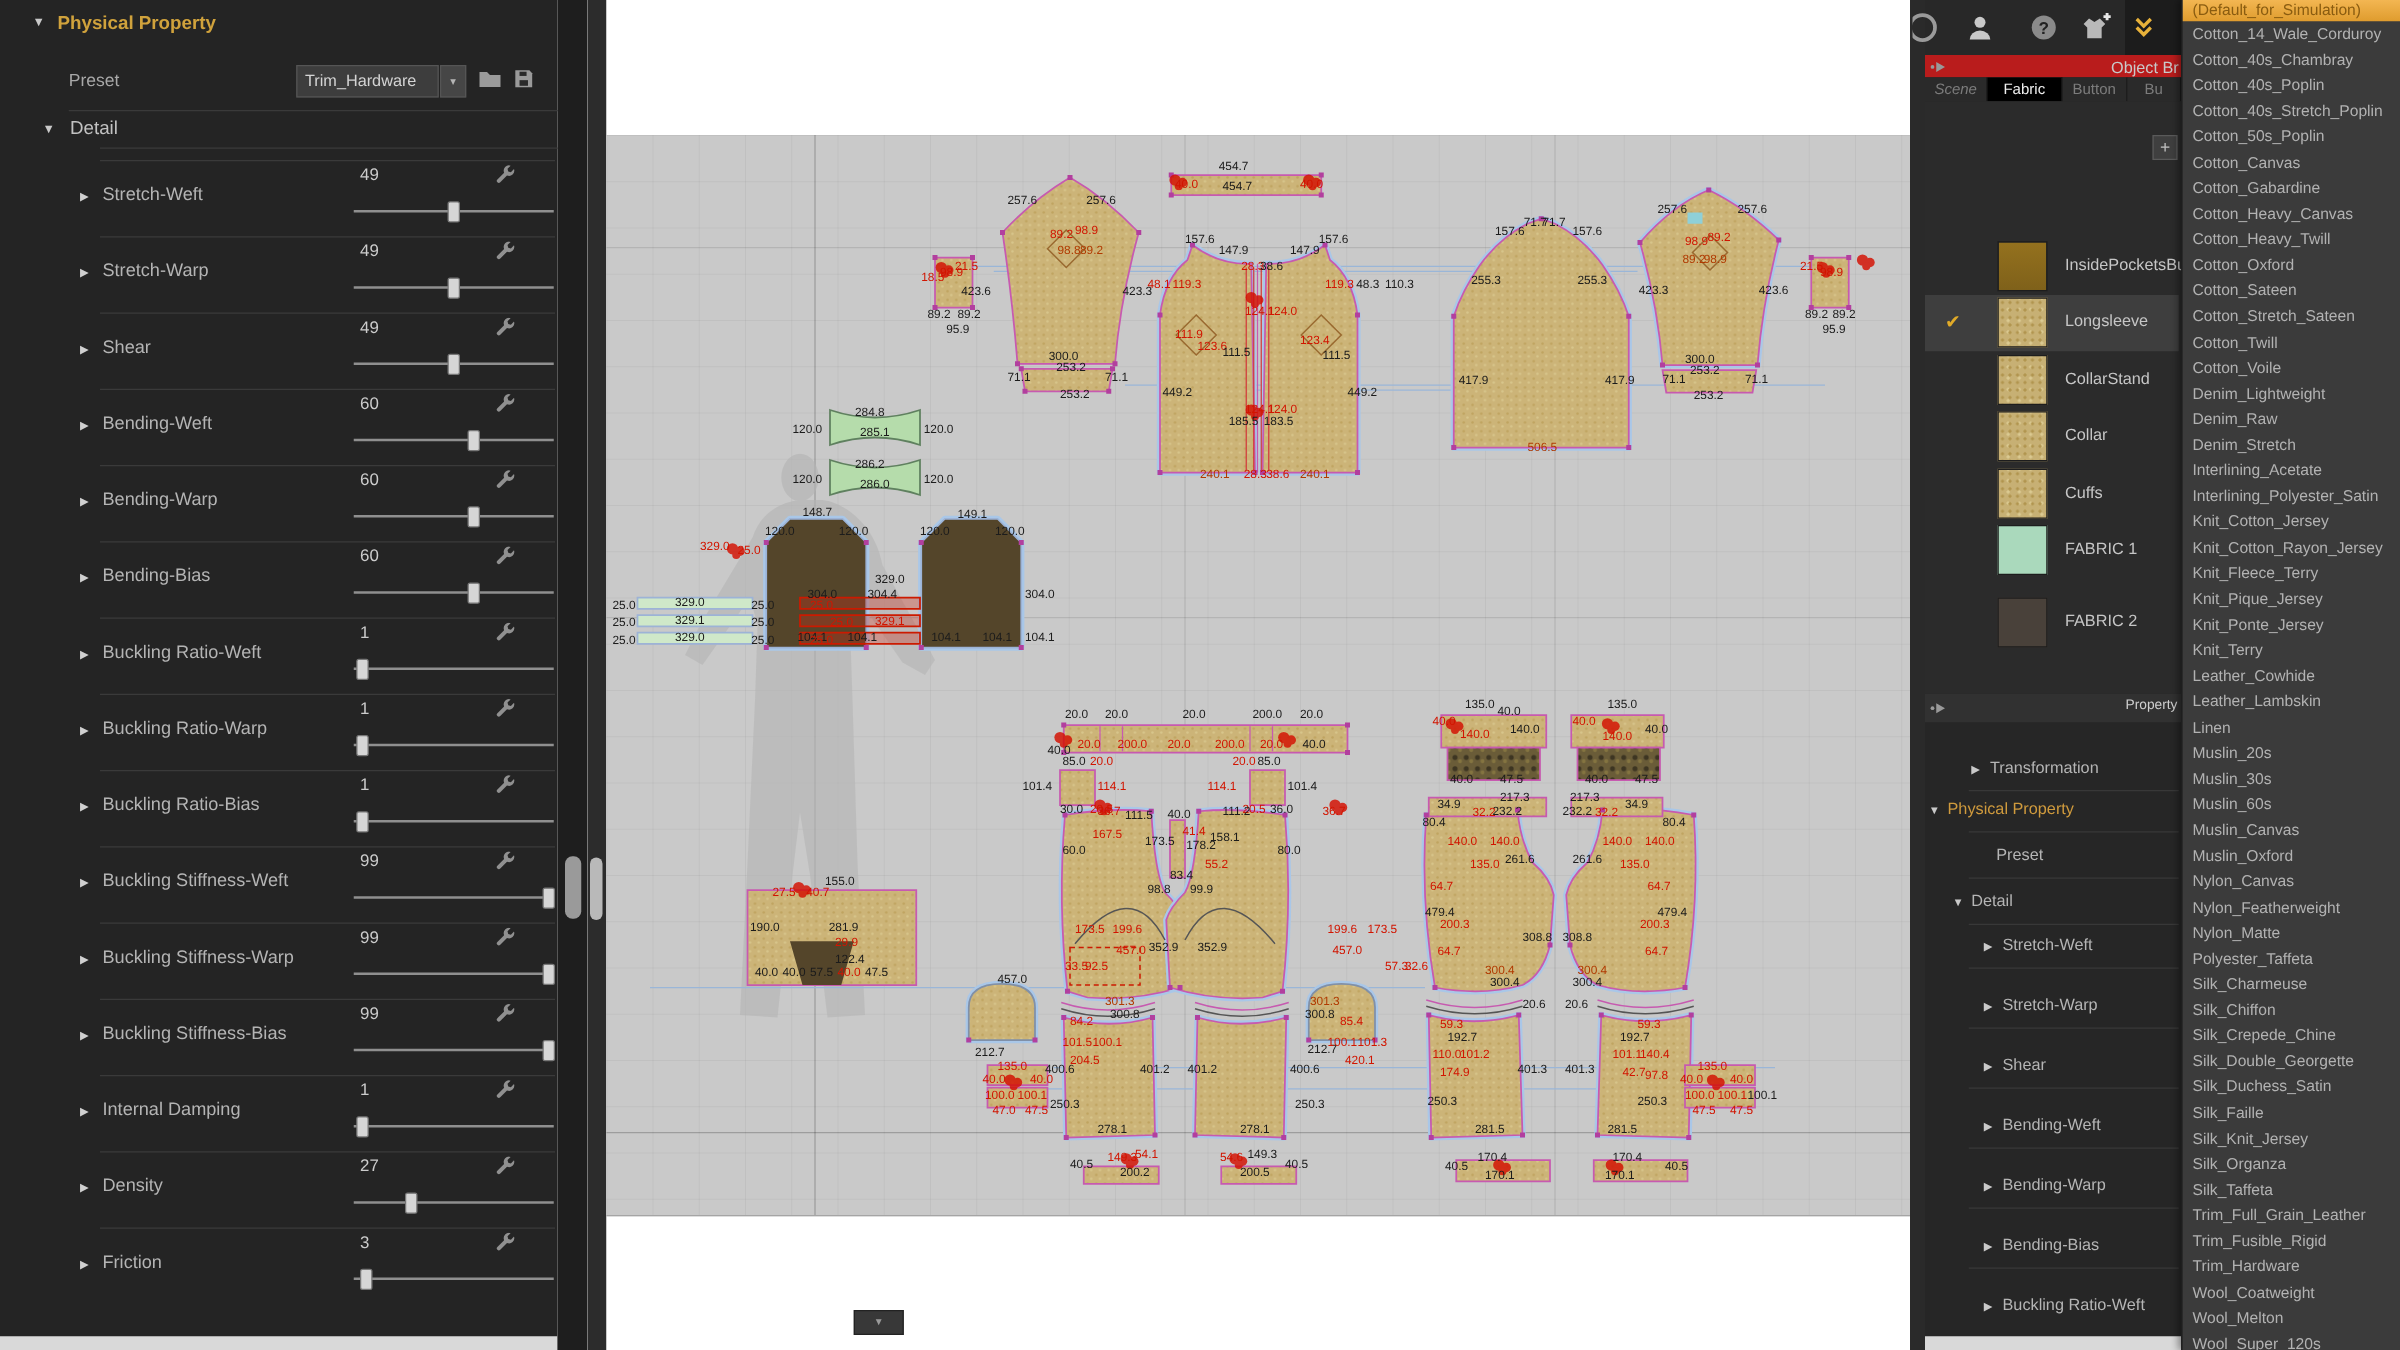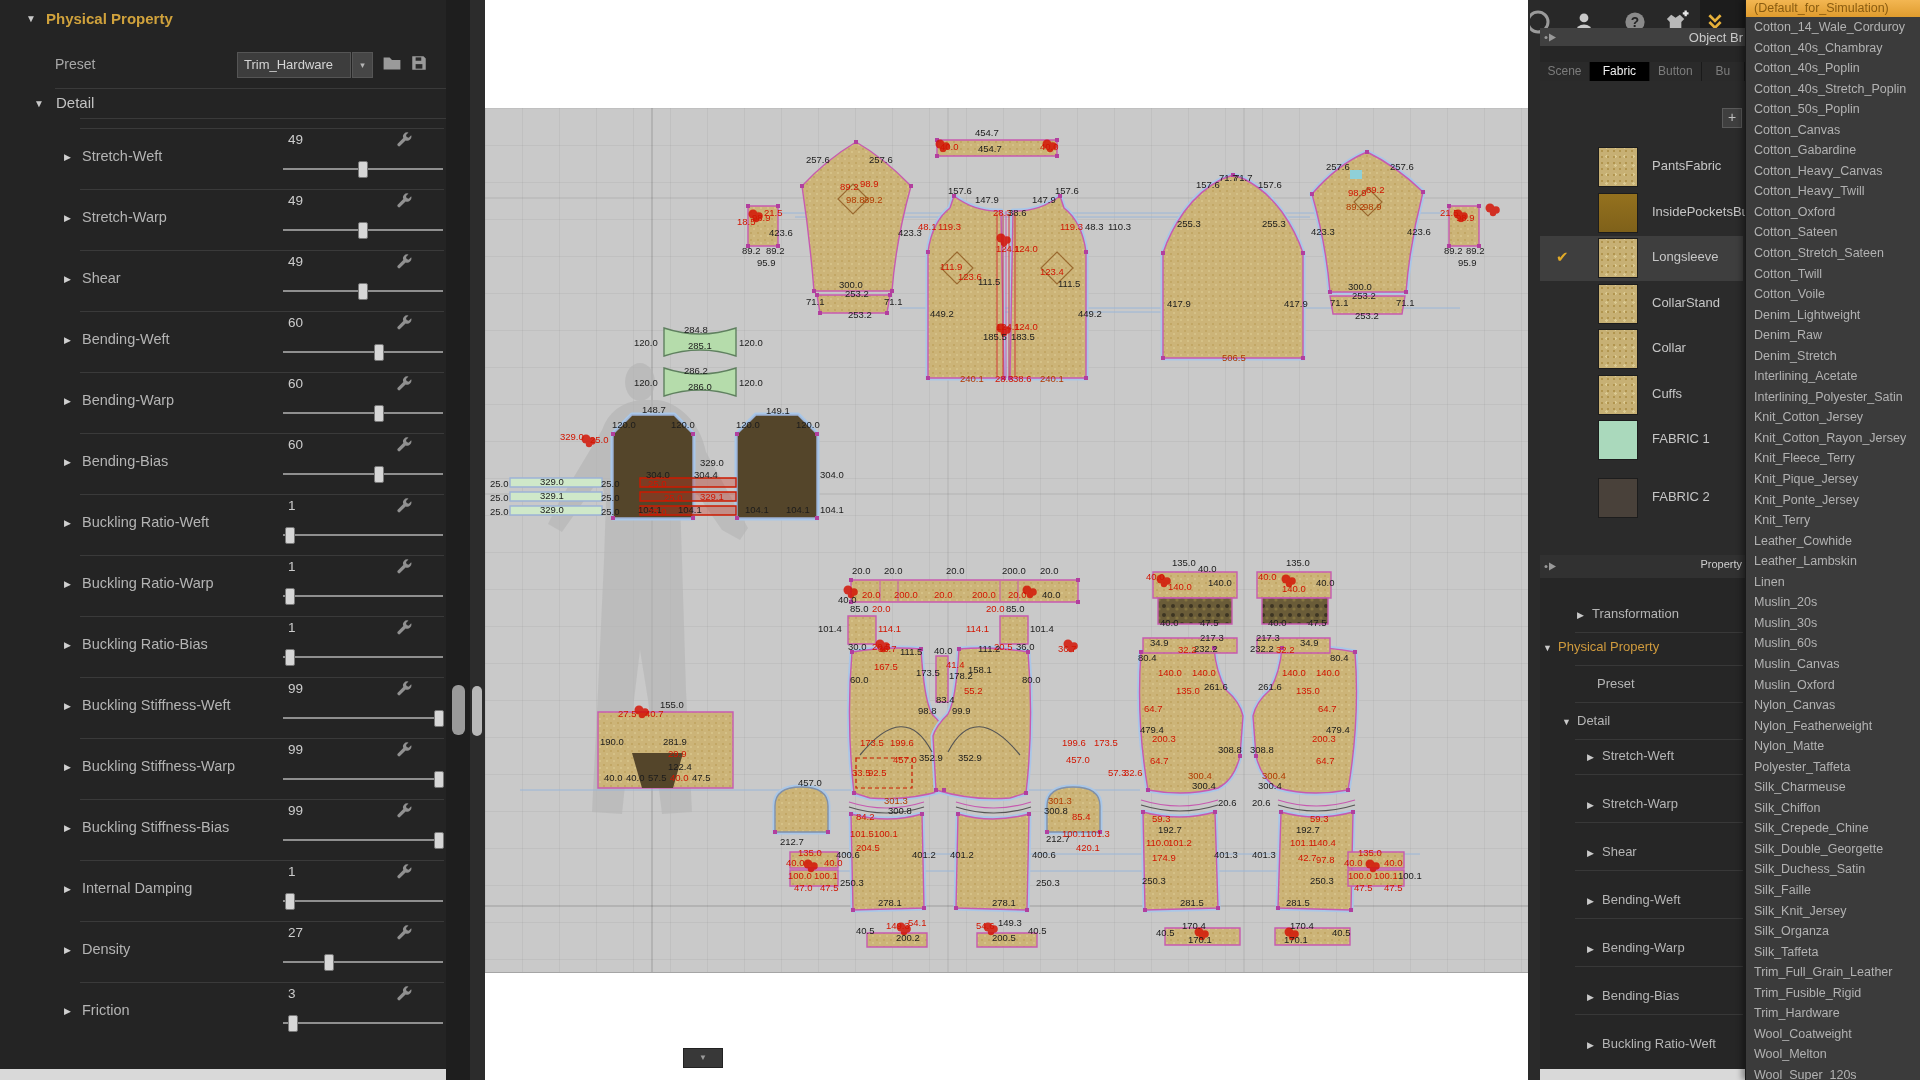--- a/index.html
+++ b/index.html
@@ -47,21 +47,21 @@
     background-size:37px 37px;border-bottom:1px solid #a5a5a5;}
   #pattern-svg{position:absolute;left:0;top:0;}
   #mini-drop{position:absolute;left:213px;top:1048px;width:38px;height:18px;background:#383838;border:1px solid #222;
     color:#9a9a9a;font-size:8px;text-align:center;line-height:18px;}
   #gap-strip{position:absolute;left:1528px;top:0;width:12px;height:1080px;background:#2a2a2a;}
   
   #right-panel{position:absolute;left:1540px;top:0;width:380px;height:1080px;background:#262626;}
   #rp-toolbar{position:absolute;left:0;top:0;width:205px;height:44px;background:#282828;}
   #rp-sim{position:absolute;left:160px;top:0;width:120px;height:44px;background:#1c1c1c;}
   #rp-sim .simtxt{position:absolute;left:46px;top:15px;font-size:11px;font-weight:bold;color:#e6e6e6;letter-spacing:.5px;}
-  #rp-titlebar{position:absolute;left:0;top:28px;width:205px;height:18px;background:#404040;}
+  #rp-titlebar{position:absolute;left:0;top:44px;width:205px;height:18px;background:#b91c1c;}
   #rp-titlebar .title{position:absolute;right:2px;top:2px;font-size:13px;color:#c9c9c9;}
   #rp-tabs{position:absolute;left:0;top:62px;width:205px;height:19px;background:#202020;display:flex;}
   .tab{height:19px;line-height:19px;font-size:12px;color:#7c7c7c;background:#2a2a2a;text-align:center;
        border-right:1px solid #1a1a1a;overflow:hidden;white-space:nowrap;}
   .tab.active{background:#000000;color:#f0f0f0;}
   #fab-list{position:absolute;left:0;top:81px;width:205px;height:474px;background:#2b2b2b;}
   #add-btn{position:absolute;left:182px;top:27px;width:18px;height:18px;background:#3f3f3f;border:1px solid #5a5a5a;
     color:#c0c0c0;font-size:14px;text-align:center;line-height:17px;}
   .frow{position:absolute;left:0;width:203px;height:45px;}
   .frow.selected{background:#3e3e3e;}
@@ -962,31 +962,27 @@
       </div>
     </div>
     <div id="rp-titlebar">
       <svg class="dock-icon" style="top:4px" width="14" height="11" viewBox="0 0 14 11">
           <circle cx="2" cy="5.5" r="1.5" fill="#999"></circle>
           <path d="M5,1.5 L12,5.5 L5,9.5 Z" fill="#999"></path>
         </svg>
       <span class="title">Object Br</span>
     </div>
     <div id="rp-tabs">
-        <div class="tab" style="width: 50px;">Scene</div>
+        <div class="tab" style="width: 50px; font-style: italic;">Scene</div>
         <div class="tab active" style="width: 60px;">Fabric</div>
         <div class="tab" style="width: 52px;">Button</div>
         <div class="tab" style="width: 43px;">Bu</div>
       </div>
     <div id="fab-list">
       <div id="add-btn">+</div>
-    <div class="frow" style="top: 64px;">
-          <div class="fsw tan"></div>
-     <span class="fname">PantsFabric</span>
-        </div>
         <div class="frow" style="top: 109.5px;">
           <div class="fsw gold"></div>
      <span class="fname">InsidePocketsBulg</span>
         </div>
         <div class="frow selected" style="top: 155px;">
           <span class="fcheck">✔</span>
           <div class="fsw tan"></div>
      <span class="fname">Longsleeve</span>
         </div>
         <div class="frow" style="top: 246px;">

